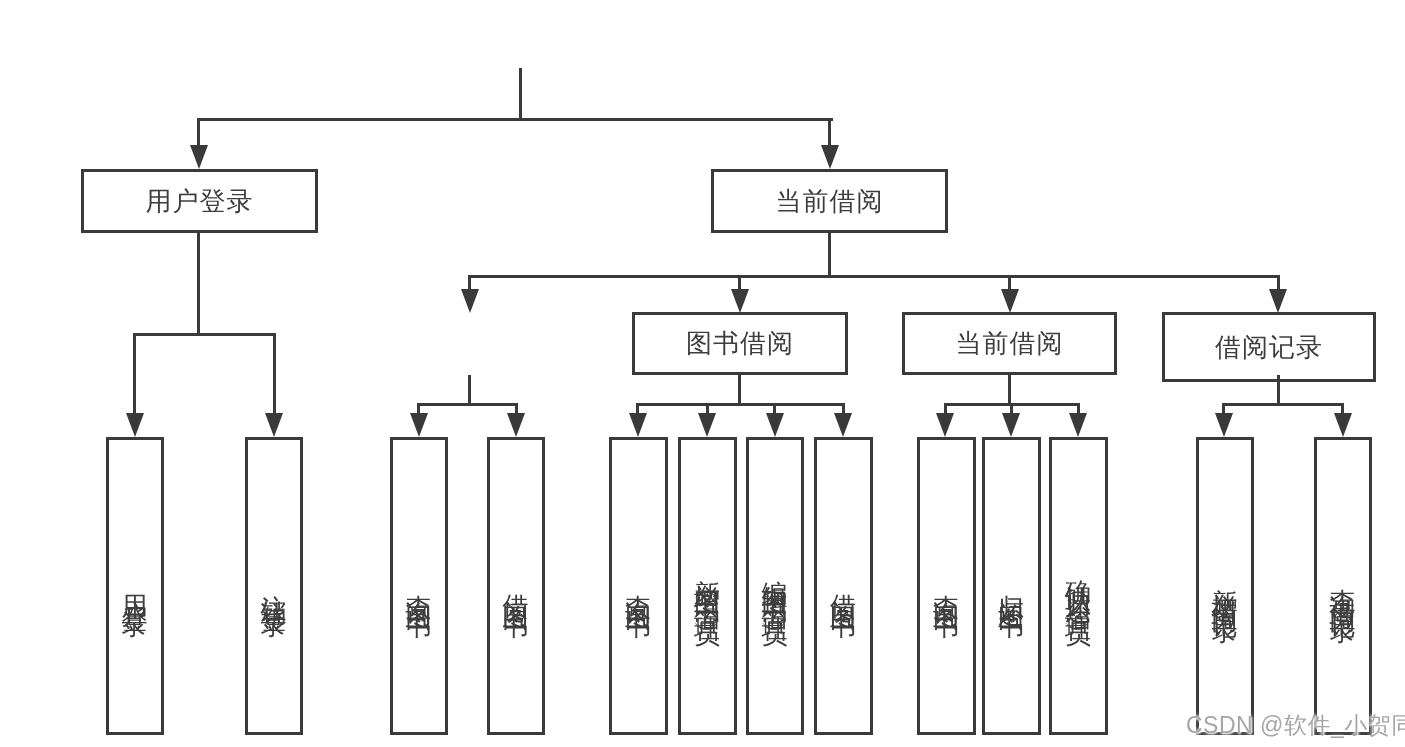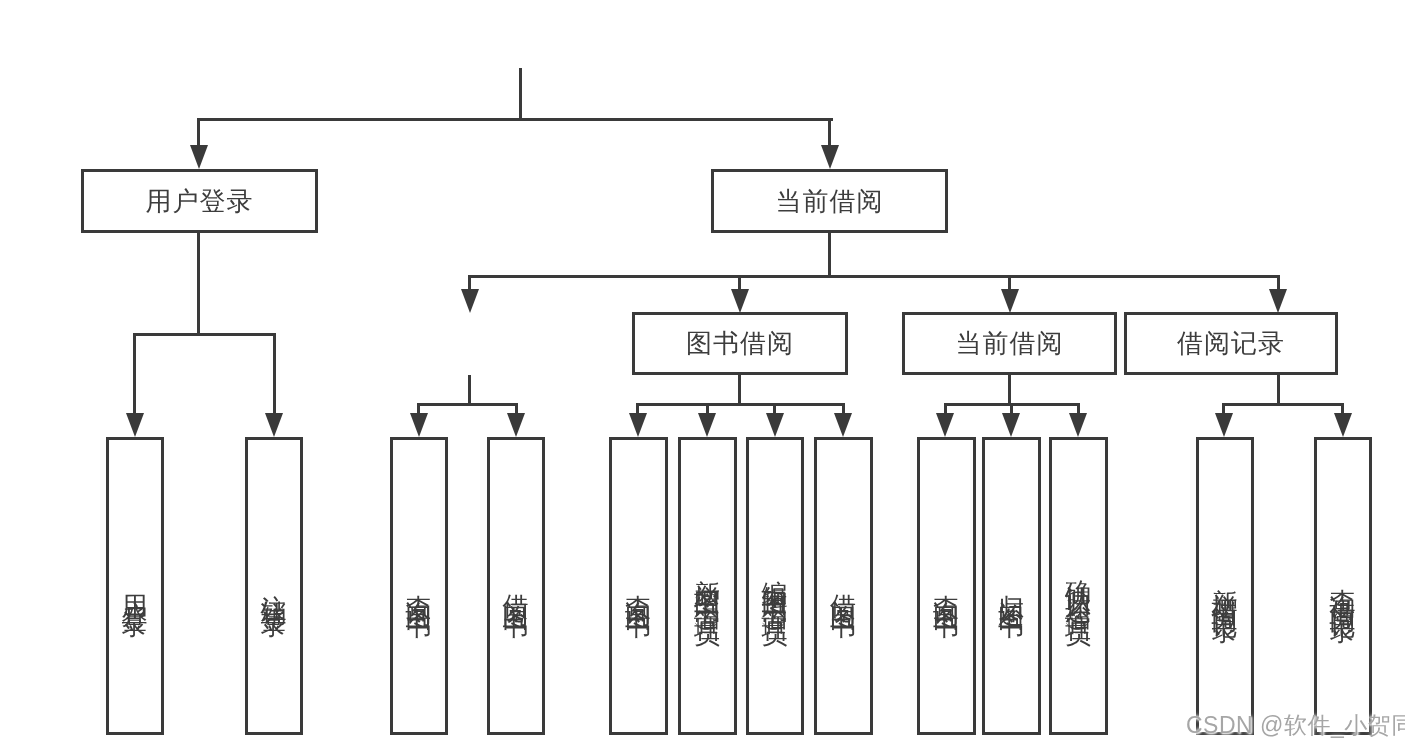--- a/index.html
+++ b/index.html
@@ -75,21 +75,21 @@
   <div class="arrow" style="left:731px;top:289px"></div>
   <div class="arrow" style="left:1001px;top:289px"></div>
   <div class="arrow" style="left:1269px;top:289px"></div>
 
   <div class="box" style="left:632px;top:312px;width:216px;height:63px">
     <span>图书借阅</span>
   </div>
   <div class="box" style="left:902px;top:312px;width:215px;height:63px">
     <span>当前借阅</span>
   </div>
-  <div class="box" style="left:1124px;top:312px;width:214px;height:63px">
+  <div class="box" style="left:1162px;top:312px;width:214px;height:70px">
     <span>借阅记录</span>
   </div>
 
   <div class="vline" style="left:468px;top:375px;height:31px"></div>
   <div class="hline" style="left:417px;top:403px;width:101px"></div>
   <div class="vline" style="left:417px;top:403px;height:12px"></div>
   <div class="vline" style="left:515px;top:403px;height:12px"></div>
   <div class="arrow" style="left:410px;top:413px"></div>
   <div class="arrow" style="left:507px;top:413px"></div>
 

